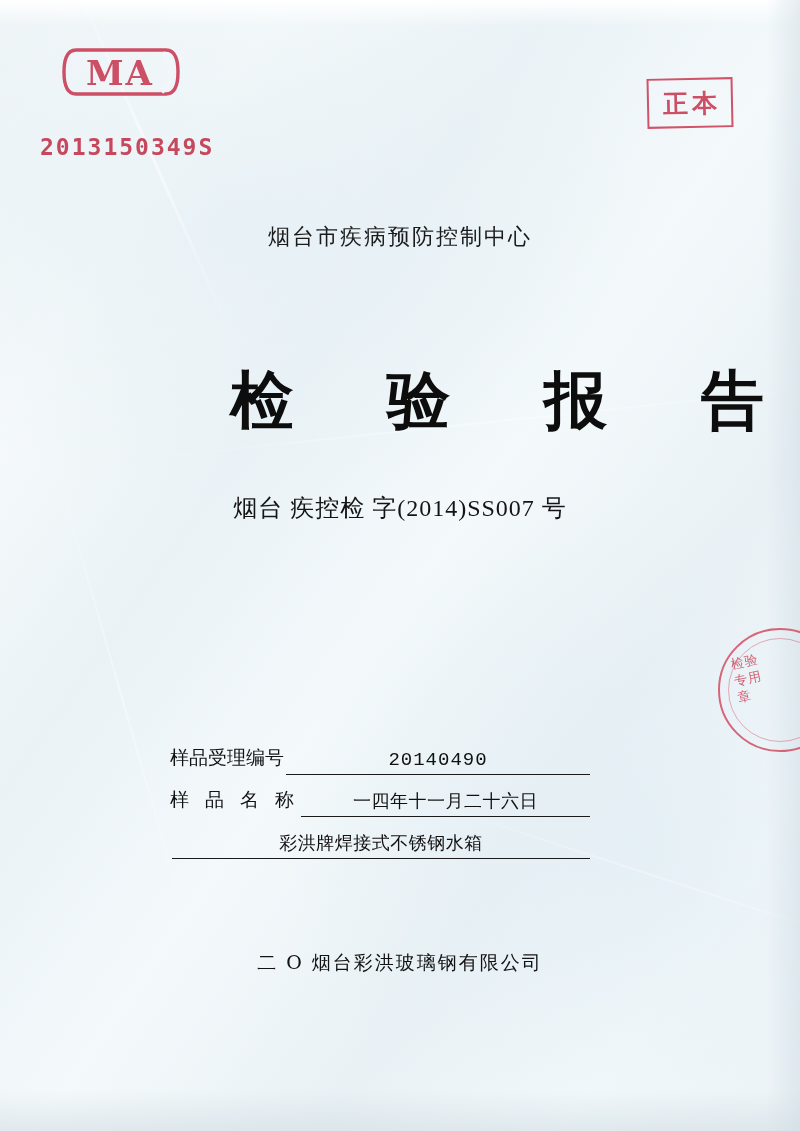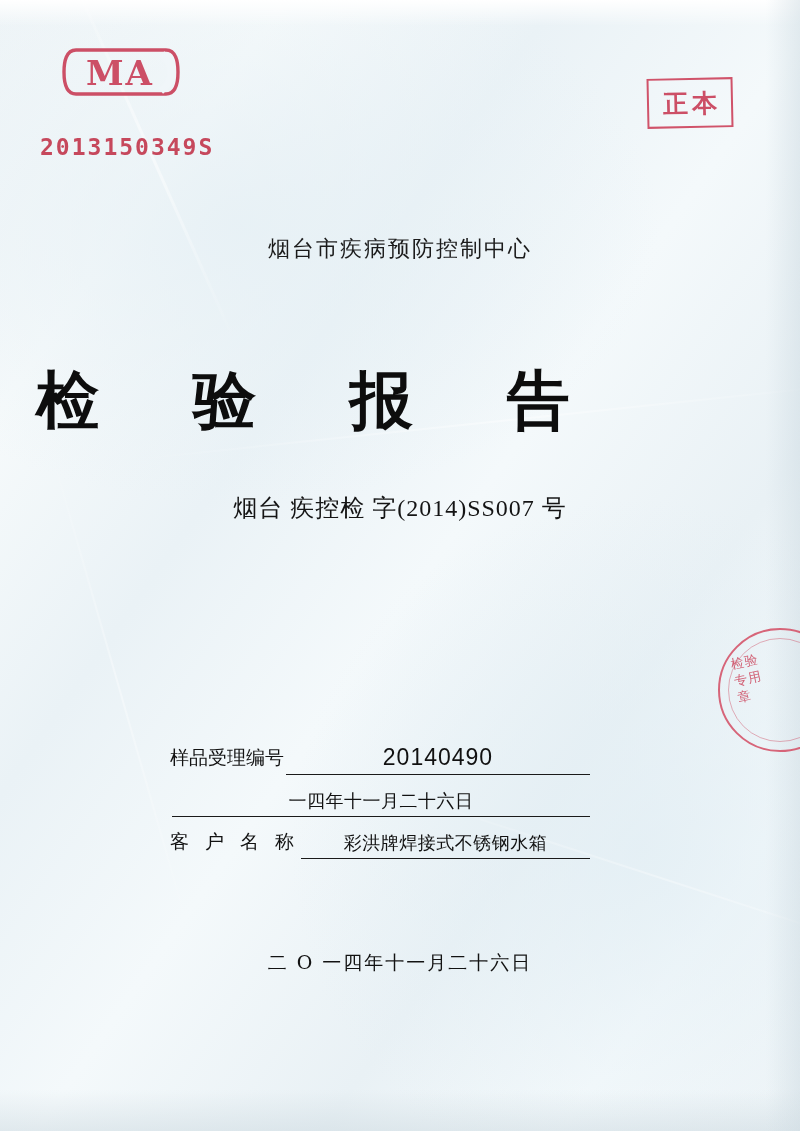--- a/index.html
+++ b/index.html
@@ -74,36 +74,36 @@
     display: flex;
     align-items: center;
     justify-content: center;
     transform: rotate(-1.2deg);
     text-indent: 4px;
   }
 
   
   #issuer {
     position: absolute;
-    top: 234px;
+    top: 222px;
     left: 0;
     width: 800px;
     text-align: center;
     font-family: "DejaVu Serif", "Liberation Serif", serif;
     font-size: 22px;
     letter-spacing: 2px;
     color: #1b1b1b;
   }
 
   #doc-title {
     position: absolute;
     top: 358px;
     left: 0;
     width: 800px;
-    text-align: left;
+    text-align: right;
     font-family: "DejaVu Serif", "Liberation Serif", serif;
     font-size: 63px;
     font-weight: 700;
     letter-spacing: 36px;
     text-indent: 36px;
     color: #0d0d0d;
   }
 
   #doc-number {
     position: absolute;
@@ -178,22 +178,22 @@
     border-bottom: 1.4px solid #1a1a1a;
     text-align: center;
     font-family: "DejaVu Serif", "Liberation Serif", serif;
     font-size: 18px;
     color: #111;
     padding-bottom: 3px;
     letter-spacing: 0.5px;
     margin-left: 2px;
   }
   .field-value.mono {
-    font-family: Liberation Sans, sans-serif;
-    font-size: 23px;
+    font-family: Liberation Mono, monospace;
+    font-size: 19px;
     letter-spacing: 1px;
   }
 
   
   #doc-date {
     position: absolute;
     top: 950px;
     left: 0;
     width: 800px;
     text-align: center;
@@ -236,23 +236,23 @@
     <div class="inner"></div>
     <div class="seal-text">检验专用章</div>
   </div>
 
   <div id="fields">
     <div class="field-row">
       <span class="field-label">样品受理编号</span>
       <span class="field-value mono">20140490</span>
     </div>
     <div class="field-row">
+      <span class="field-label label-sp">样 品 名 称</span>
       <span class="field-value">一四年十一月二十六日</span>
     </div>
     <div class="field-row">
-      <span class="field-label label-sp">客 户 名 称</span>
       <span class="field-value">彩洪牌焊接式不锈钢水箱</span>
     </div>
   </div>
 
-  <div id="doc-date">二 O 一四年十一月二十六日</div>
+  <div id="doc-date">二 O 烟台彩洪玻璃钢有限公司</div>
 
 </div>
 
 </body></html>

